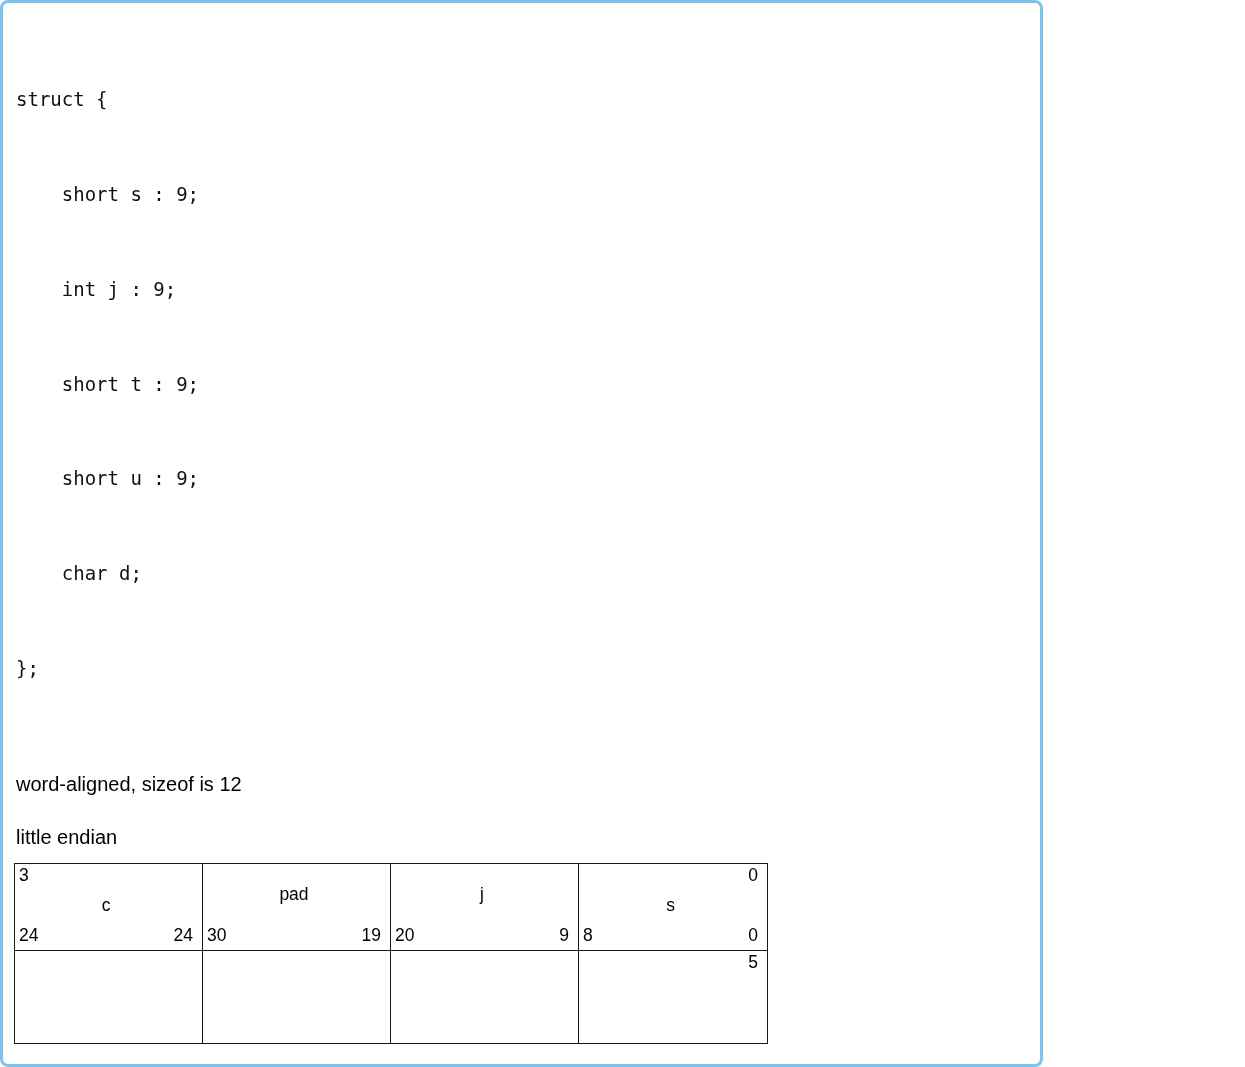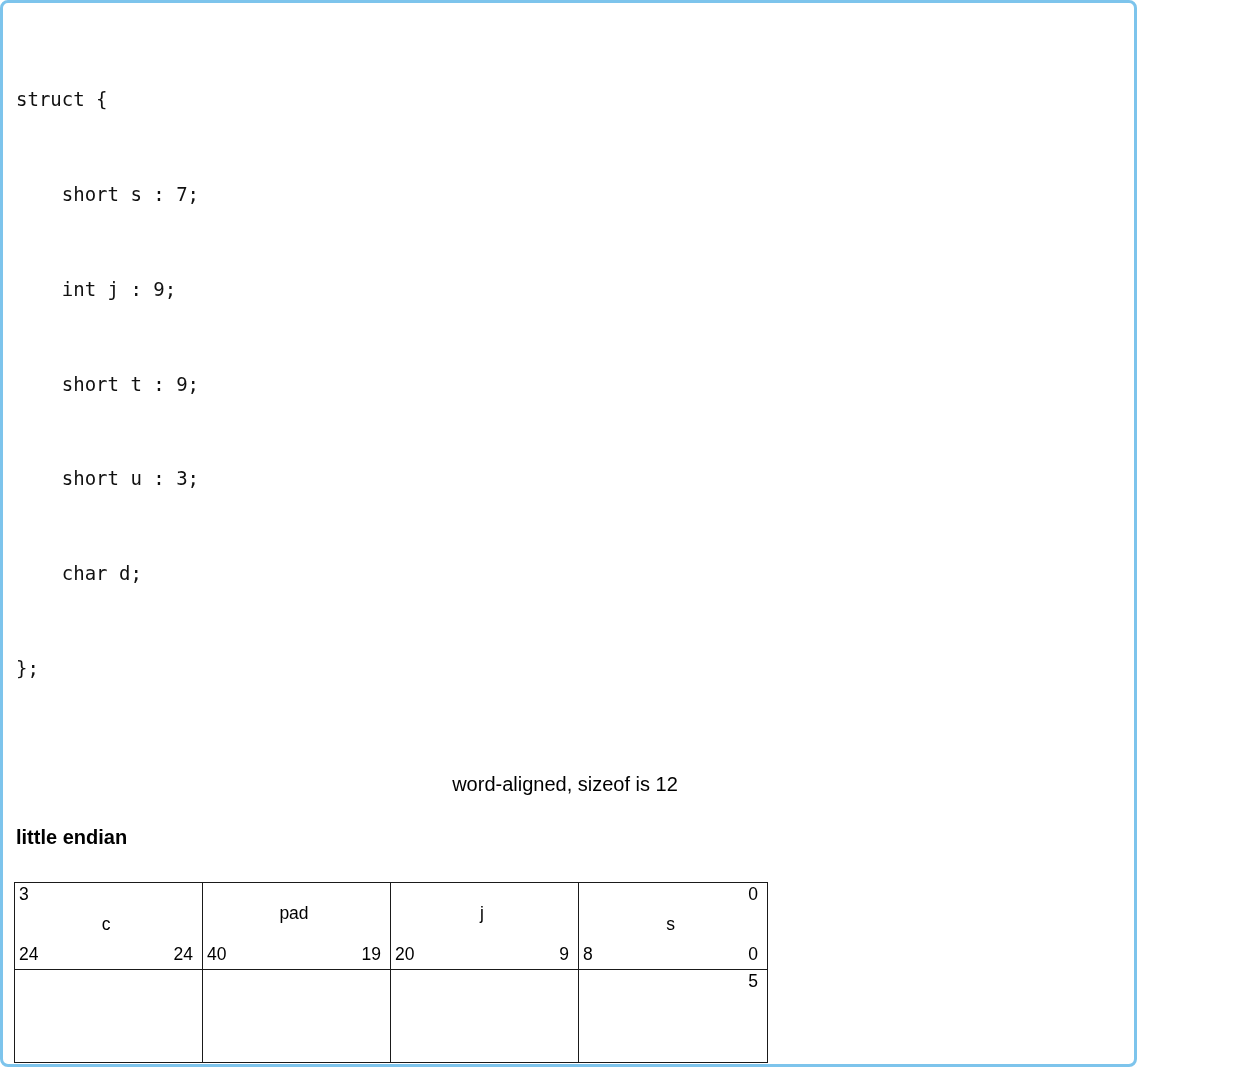--- a/index.html
+++ b/index.html
@@ -3,38 +3,38 @@
 <meta charset="utf-8">
 <style>
   * { margin: 0; padding: 0; box-sizing: border-box; }
   html, body { background: #ffffff; }
   body {
     width: 1245px; height: 1067px;
     font-family: "Liberation Sans", sans-serif;
     color: #000;
   }
   .page {
-    width: 1137px; height: 1067px;
+    width: 1043px; height: 1067px;
     background: #fff;
     border: 3px solid var(--accent, #7dc4ec);
     border-radius: 8px;
     padding: 16px 20px 0 13px;
     overflow: hidden;
   }
   .code {
     font-family: "DejaVu Sans Mono", monospace;
     font-size: 19px;
     line-height: 31.6px;
     white-space: pre;
     padding-top: 2px;
     color: #111;
   }
-  .note { font-size: 20px; margin-top: 25px; text-align: center; }
+  .note { font-size: 20px; margin-top: 25px; }
   .sec-title { font-size: 20px; }
-  .sec-title.le { margin-top: 30px; margin-bottom: 33px; font-weight: bold; }
+  .sec-title.le { margin-top: 30px; margin-bottom: 14px; }
   .bits-table {
     width: 754px;
     border: 1px solid #1a1a1a;
     margin-left: -2px;
     background: #fff;
   }
   .trow { display: grid; grid-template-columns: repeat(4, 1fr); }
   .trow:not(:last-child) { border-bottom: 1px solid #1a1a1a; }
   .cell {
     display: flex; flex-direction: column; justify-content: space-between;
@@ -49,24 +49,24 @@
   .cell-top, .cell-bot { display: flex; justify-content: space-between; }
   .cell-mid { text-align: center; }
 </style>
 </head>
 <body>
 
 <div class="page" style="border-color: rgb(125, 196, 236); background: rgb(255, 255, 255);">
 
   <div class="code">
     <div class="code-line">struct {</div>
-    <div class="code-line">    short s : 7;</div>
+    <div class="code-line">    short s : 9;</div>
     <div class="code-line">    int j : 9;</div>
     <div class="code-line">    short t : 9;</div>
-    <div class="code-line">    short u : 3;</div>
+    <div class="code-line">    short u : 9;</div>
     <div class="code-line">    char d;</div>
     <div class="code-line">};</div>
   </div>
 
   <p class="note">word-aligned, sizeof is 12</p>
 
   <p class="sec-title le">little endian</p>
 
   <div class="bits-table">
     <div class="trow r1">
@@ -81,21 +81,21 @@
             <span>24</span>
           </div>
       </div>
       <div class="cell">
         <div class="cell-top">
             <span></span>
             <span></span>
           </div>
         <div class="cell-mid">pad</div>
         <div class="cell-bot">
-            <span>40</span>
+            <span>30</span>
             <span>19</span>
           </div>
       </div>
       <div class="cell">
         <div class="cell-top">
             <span></span>
             <span></span>
           </div>
         <div class="cell-mid">j</div>
         <div class="cell-bot">

